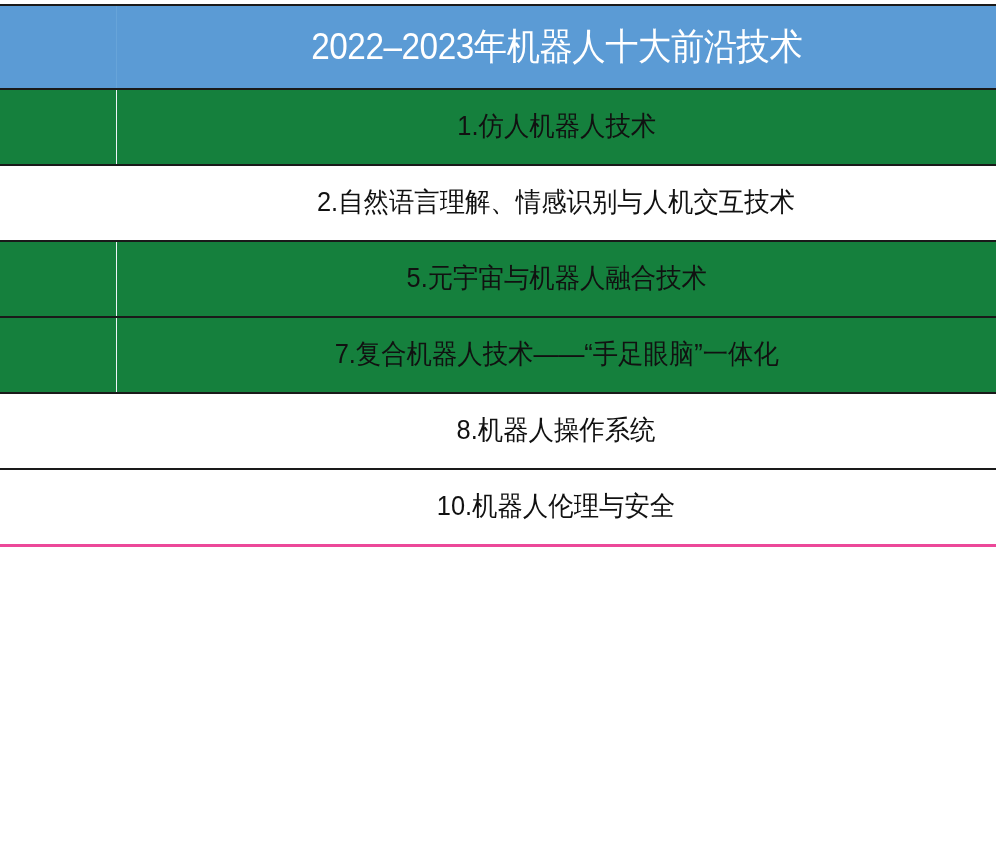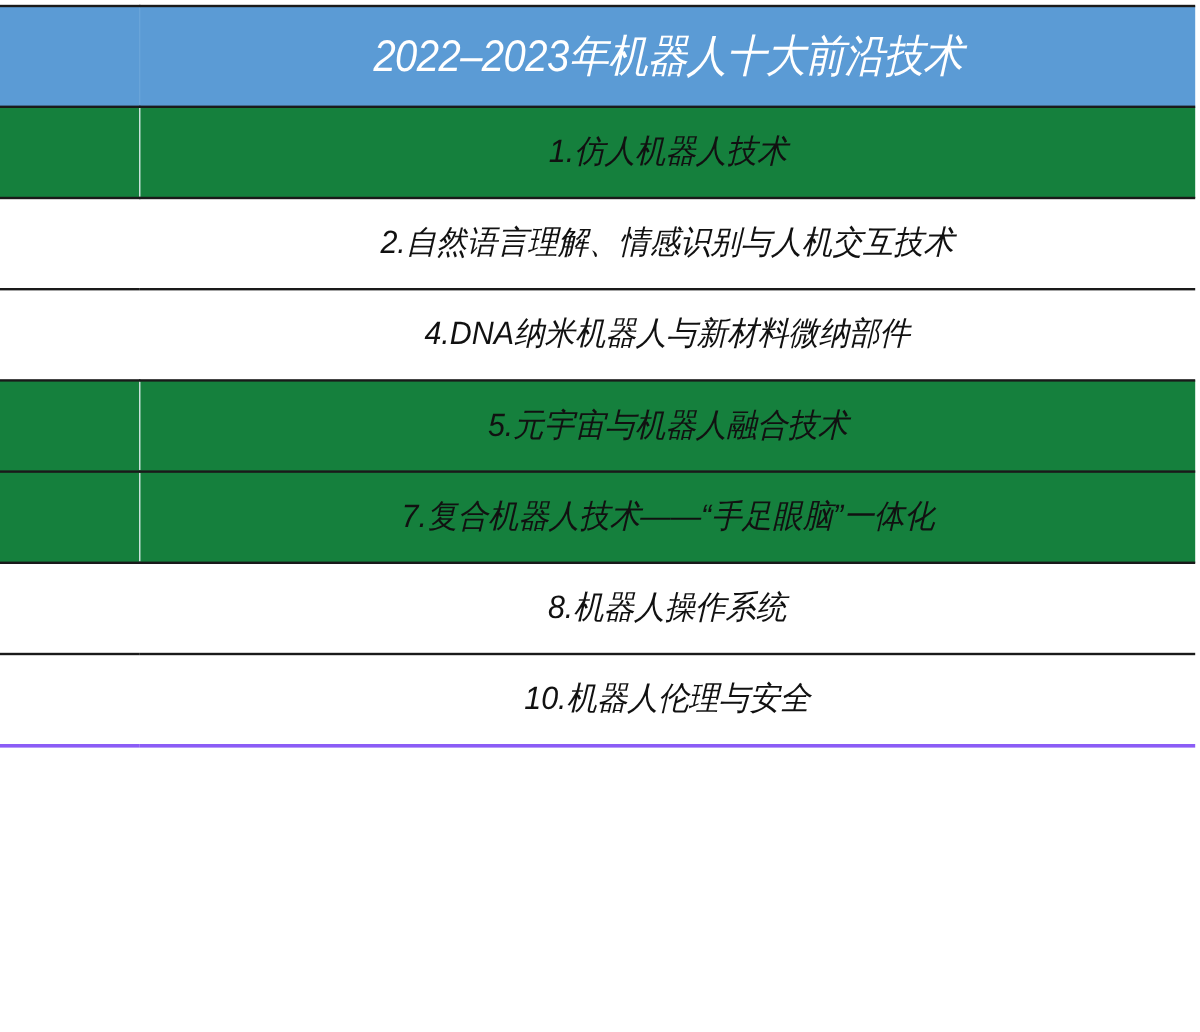--- a/index.html
+++ b/index.html
@@ -12,21 +12,20 @@
     height: 860px;
     font-family: "Liberation Sans", sans-serif;
     overflow: hidden;
   }
 
   #table-wrap {
     position: absolute;
     left: 0;
     top: 4px;
     width: 996px;
-    font-style: italic;
   }
 
   table.tech-table {
     border-collapse: collapse;
     table-layout: fixed;
     width: 996px;
     margin: 0;
     padding: 0;
   }
 
@@ -87,21 +86,21 @@
     font-size: 27px;
     line-height: 1.15;
     text-align: center;
     white-space: nowrap;
     transform: scaleX(0.94);
     font-weight: 400;
   }
 
   
   table.tech-table tr:last-child {
-    border-bottom: 3px solid #8b5cf6;
+    border-bottom: 3px solid #ec4899;
   }
 </style>
 </head>
 <body>
 
 <div id="table-wrap">
   <table class="tech-table">
     <colgroup>
       <col class="col-narrow">
       <col class="col-wide">
@@ -122,26 +121,20 @@
       </tr>
 
       <tr class="body-row row-plain">
         <td class="cell-left"></td>
         <td>
           <div class="row-text">2.自然语言理解、情感识别与人机交互技术</div>
         </td>
       </tr>
 
 
-      <tr class="body-row row-plain">
-        <td class="cell-left"></td>
-        <td>
-          <div class="row-text">4.DNA纳米机器人与新材料微纳部件</div>
-        </td>
-      </tr>
 
       <tr class="body-row row-tinted">
         <td class="cell-left"></td>
         <td>
           <div class="row-text">5.元宇宙与机器人融合技术</div>
         </td>
       </tr>
 
 
       <tr class="body-row row-tinted">

